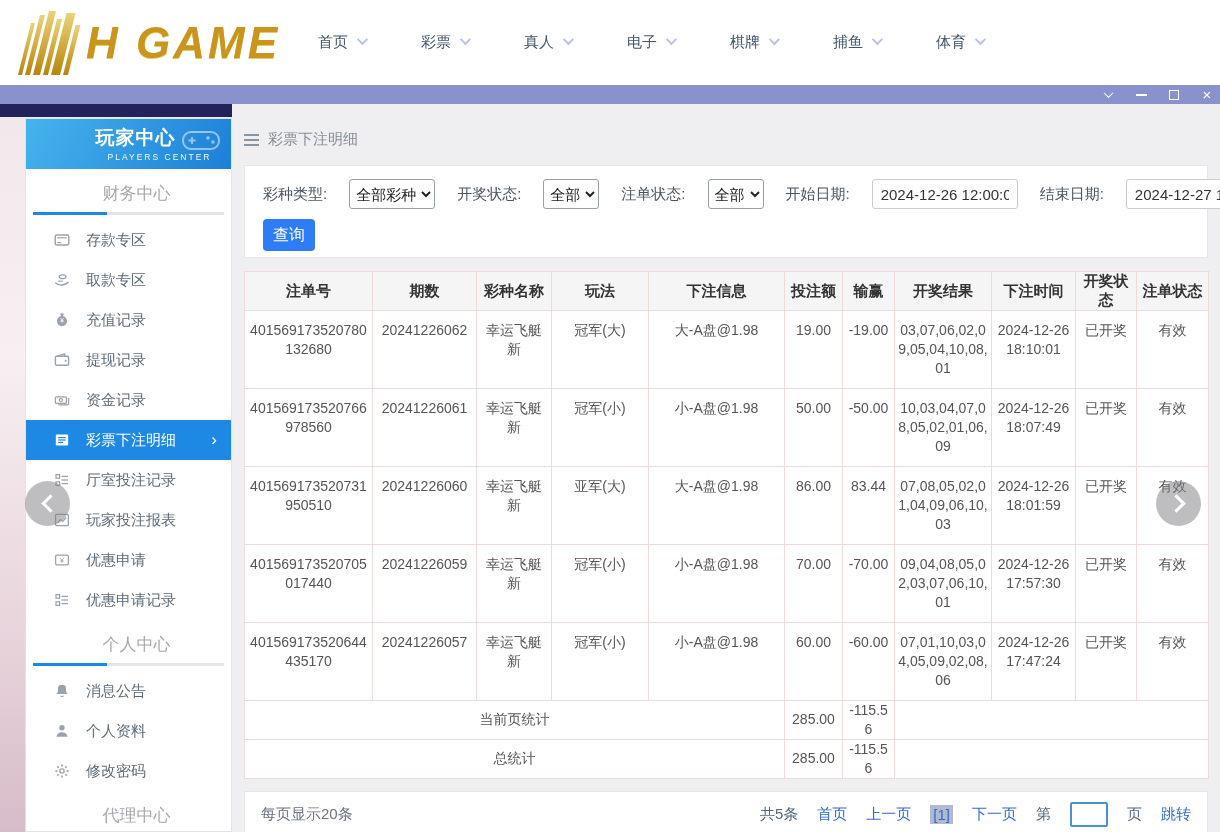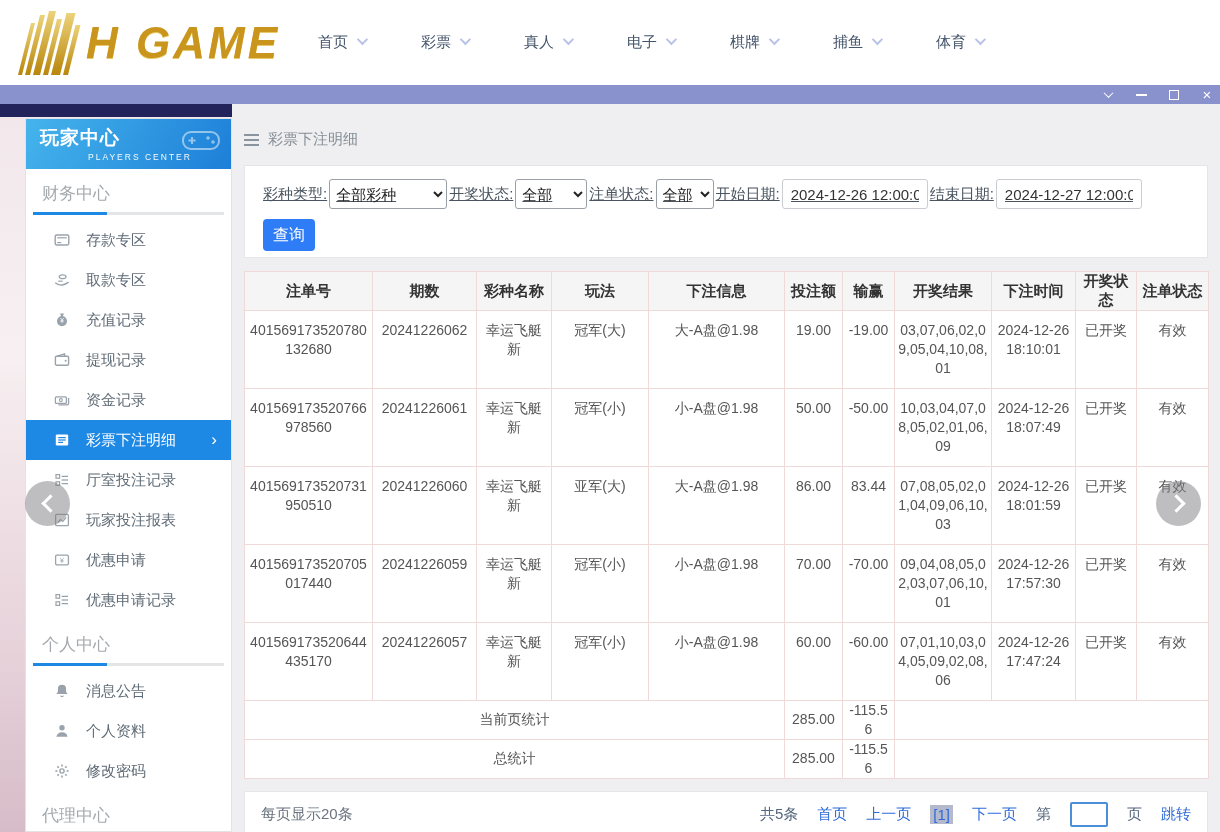--- a/index.html
+++ b/index.html
@@ -32,21 +32,21 @@
   .wc-min { width:11px; height:2px; background:#fff; }
   .wc-max { width:10px; height:10px; border:1.6px solid #fff; }
   .wc-close { color:#fff; font-size:15px; line-height:1; }
 
   
   .left-col { position:absolute; left:0; top:104px; width:232px; height:728px;
     background:linear-gradient(180deg,#23235c 0,#23235c 13px,#f2e8ec 13px,#f7eff1 35%,#e7d2da 75%,#d6bcc8 100%); }
   .main-bg { position:absolute; left:232px; top:104px; width:988px; height:728px; background:#efeff1; }
 
   
-  .sidebar { position:absolute; left:25px; top:118px; width:207px; height:714px; background:#fff; border:1px solid #e3e3e6; overflow:hidden; }
+  .sidebar { position:absolute; left:25px; top:118px; width:207px; height:714px; background:#fff; border:1px solid #e3e3e6; overflow:hidden;text-align:center; }
   .side-header { position:relative; height:50px; background:linear-gradient(118deg,#45b4ec,#1d7fd8); padding:6px 0 0 14px; color:#fff; }
   .side-header .t1 { font-size:19px; font-weight:700; letter-spacing:1px; }
   .side-header .t2 { font-size:8.5px; letter-spacing:2px; margin-top:1px; opacity:.95;margin-left:48px; }
   .side-gamepad { position:absolute; right:10px; top:8px; opacity:.5; }
   .side-section-title { font-size:17px; color:#a5a9ad; padding:13px 0 7px 16px; }
   .side-underline { height:3px; margin:0 7px 5px 7px;
     background:linear-gradient(90deg,#1e88e5 0,#1e88e5 39%,#e4e5e7 39%,#e4e5e7 100%); }
   .side-item { height:40px; display:flex; align-items:center; padding-left:28px; gap:15px;
                font-size:15px; color:#5f6b76; cursor:pointer; }
   .side-icon { width:17px; height:17px; color:#9aa2ab; display:flex; align-items:center; }
@@ -62,21 +62,21 @@
   .circle-left { left:25px; top:481px; } .circle-left span { transform:rotate(135deg); margin-left:5px; }
   .circle-right { left:1156px; top:481px; } .circle-right span { transform:rotate(-45deg); margin-right:5px; }
 
   
   .main { position:absolute; left:244px; top:104px; width:964px; height:728px; }
   .breadcrumb { margin-top:26px; display:flex; align-items:center; gap:9px; color:#868e96; font-size:15px; }
   .ham { display:inline-flex; flex-direction:column; gap:3px; }
   .ham i { width:15px; height:2px; background:#8a949e; }
 
   .filter-card { margin-top:16px; background:#fff; border:1px solid #e6e6e9; padding:13px 18px 12px; height:93px; }
-  .filter-row { display:flex; align-items:center; gap:2px; font-size:15px; color:#4a5560;text-decoration:underline; }
+  .filter-row { display:flex; align-items:center; gap:22px; font-size:15px; color:#4a5560; }
   .filter-row label { white-space:nowrap; }
   .filter-row select { height:30px; border:1px solid #9aa0a6; border-radius:3px; font-size:15px; color:#222;
                        font-family:"Liberation Sans",sans-serif; background:#fff; padding:0 2px; }
   .sel-type { width:118px; } .sel-draw { width:72px; } .sel-order { width:58px; }
   .filter-row input { height:30px; width:146px; border:1px solid #c9ccd0; border-radius:3px; font-size:15px;
                       color:#333; padding:0 8px; font-family:"Liberation Sans",sans-serif; }
   .btn-search { margin-top:10px; width:52px; height:32px; background:#2e7cf6; color:#fff; border:none;
                 border-radius:4px; font-size:16px; cursor:pointer; font-family:"Liberation Sans",sans-serif; }
 
   .table-card { margin-top:13px; background:#fff; }

